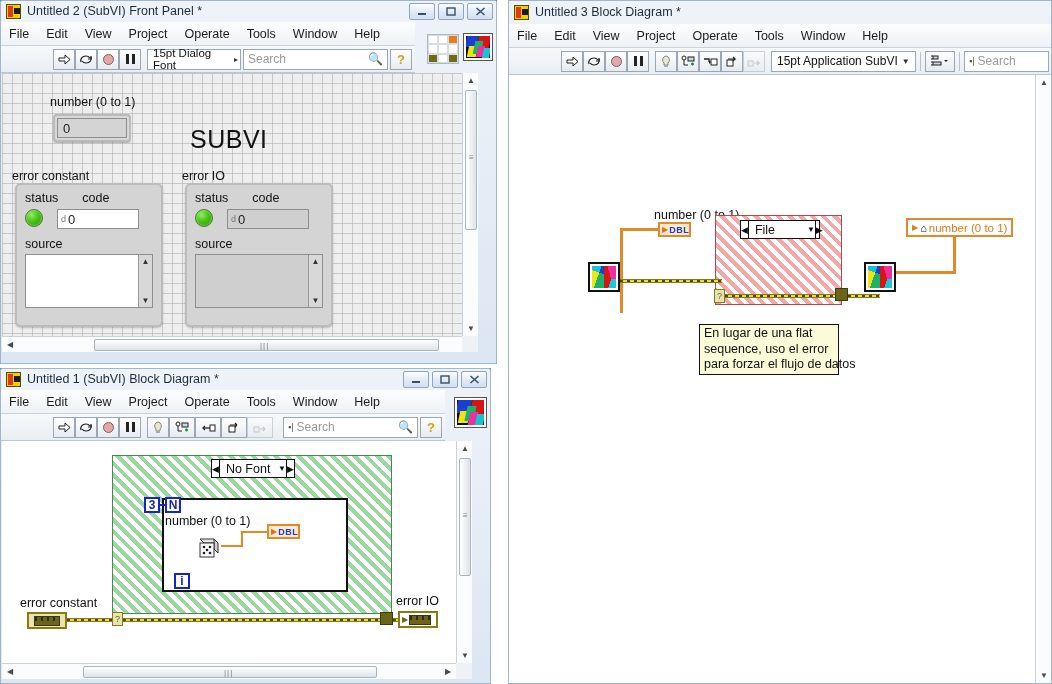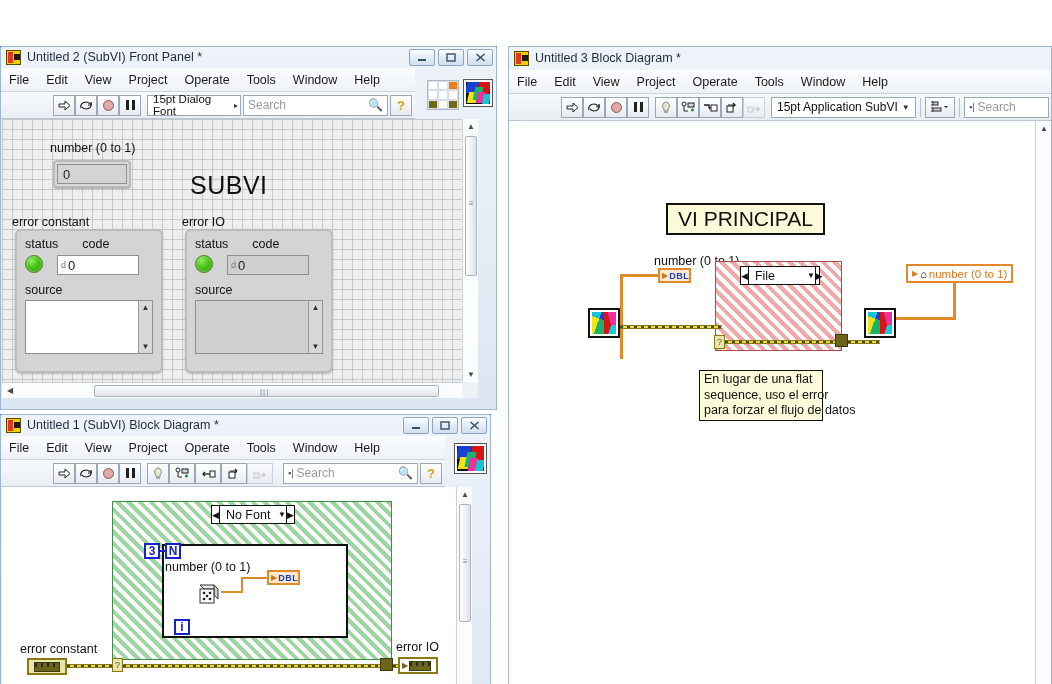--- a/index.html
+++ b/index.html
@@ -6,21 +6,21 @@
   html, body {
     margin: 0; padding: 0;
     width: 1052px; height: 684px;
     overflow: hidden;
     background: #ffffff;
     font-family: "Liberation Sans", sans-serif;
   }
   #root { position: relative; width: 1052px; height: 684px; background:#ffffff; }
 
   
-  .window { position: absolute; background: #3b82f6; margin-top: 46px; }
+  .window { position: absolute; background: #3b82f6; }
   .win-frame {
     position:absolute; inset:0;
     border:1px solid #9fb6cd;
     background: linear-gradient(to bottom,#eef3f9 0%,#dce6f2 100%);
     border-radius: 2px 2px 0 0;
   }
   .titlebar {
     position:absolute; left:0; right:0; top:0; height:22px;
     display:flex; align-items:center; padding-left:6px;
     font-size:12.5px; color:#1c2b3a;
@@ -354,21 +354,20 @@
       </div>
       <div class="sep"></div>
       <div class="searchbox" style="margin-right:2px;">
         <span style="color:#555;font-size:9px;margin-right:3px;">▪|</span>
         <span>Search</span>
       </div>
     </div>
 
     <div class="canvas" style="left:1px;top:75px;right:1px;bottom:1px;background:#ffffff;">
 
-      <div class="big-label" style="left:157px;top:82px;">VI PRINCIPAL</div>
 
       <div class="bd-label" style="left:145px;top:133px;">number (0 to 1)</div>
 
       <div class="subvi-icon" style="left:79px;top:187px;width:32px;height:30px;">
         <div class="art"></div>
       </div>
 
       <div class="wire-o" style="left:111px;top:196px;width:3px;height:42px;"></div>
       <div class="wire-o" style="left:111px;top:153px;width:3px;height:46px;"></div>
       <div class="wire-o" style="left:111px;top:153px;width:40px;height:3px;"></div>
@@ -398,21 +397,21 @@
 
       <div class="wire-o" style="left:387px;top:196px;width:60px;height:3px;"></div>
       <div class="wire-o" style="left:444px;top:156px;width:3px;height:43px;"></div>
 
       <div class="term-ind" style="left:397px;top:143px;">
         <span style="font-size:8px;color:#e07a1a;">▶</span>
         <span style="color:#111;font-size:11px;">⌂</span>
         <span>number (0 to 1)</span>
       </div>
 
-      <div class="free-label" style="left:190px;top:249px;width:124px;">En lugar de una flat
+      <div class="free-label" style="left:190px;top:249px;width:140px;">En lugar de una flat
 sequence, uso el error
 para forzar el flujo de datos</div>
     </div>
 
     <div class="sb-v" style="right:1px;top:75px;bottom:1px;">
       <div class="sb-arrow" style="top:0;">▲</div>
       <div class="sb-arrow" style="bottom:0;">▼</div>
     </div>
   </div>
 

